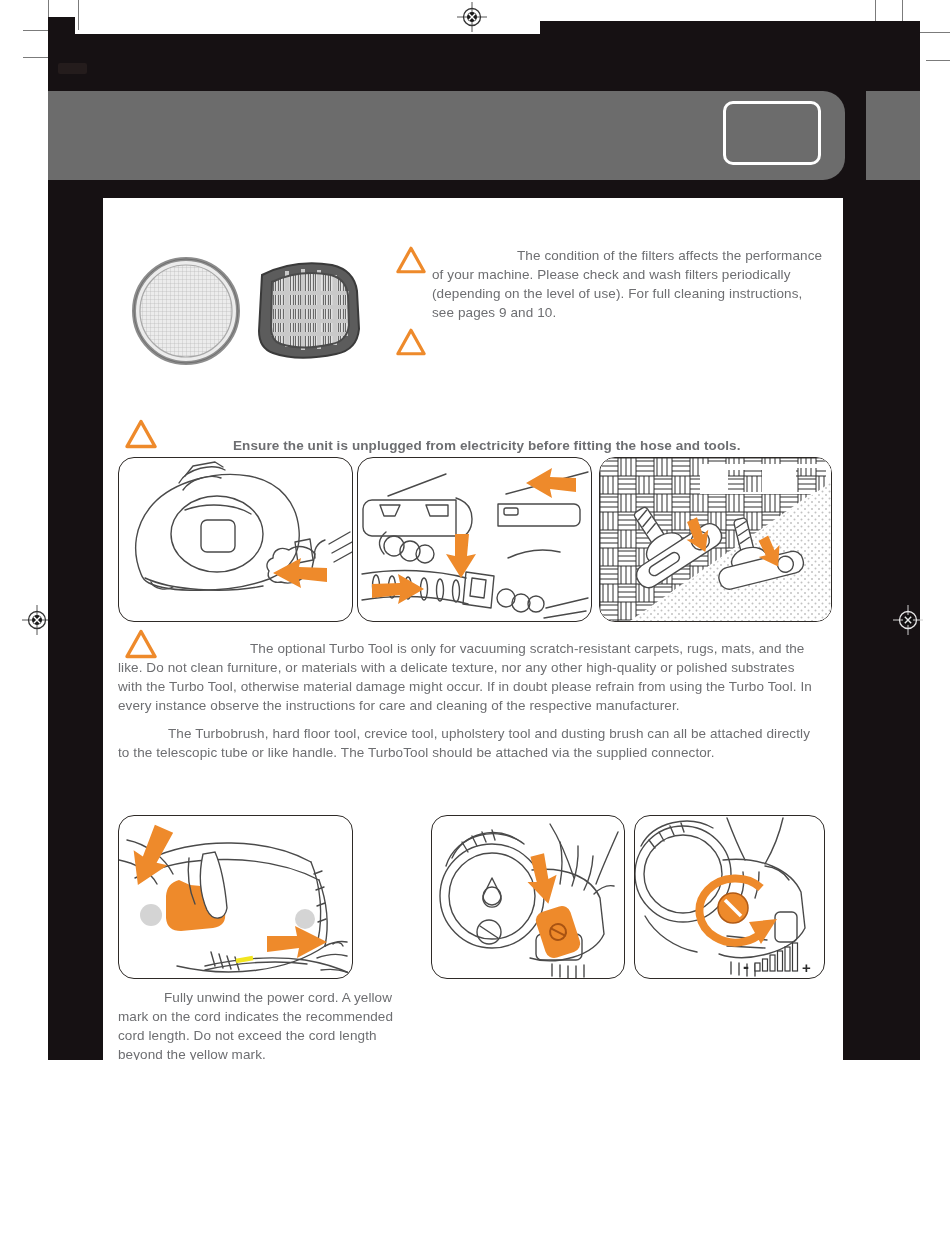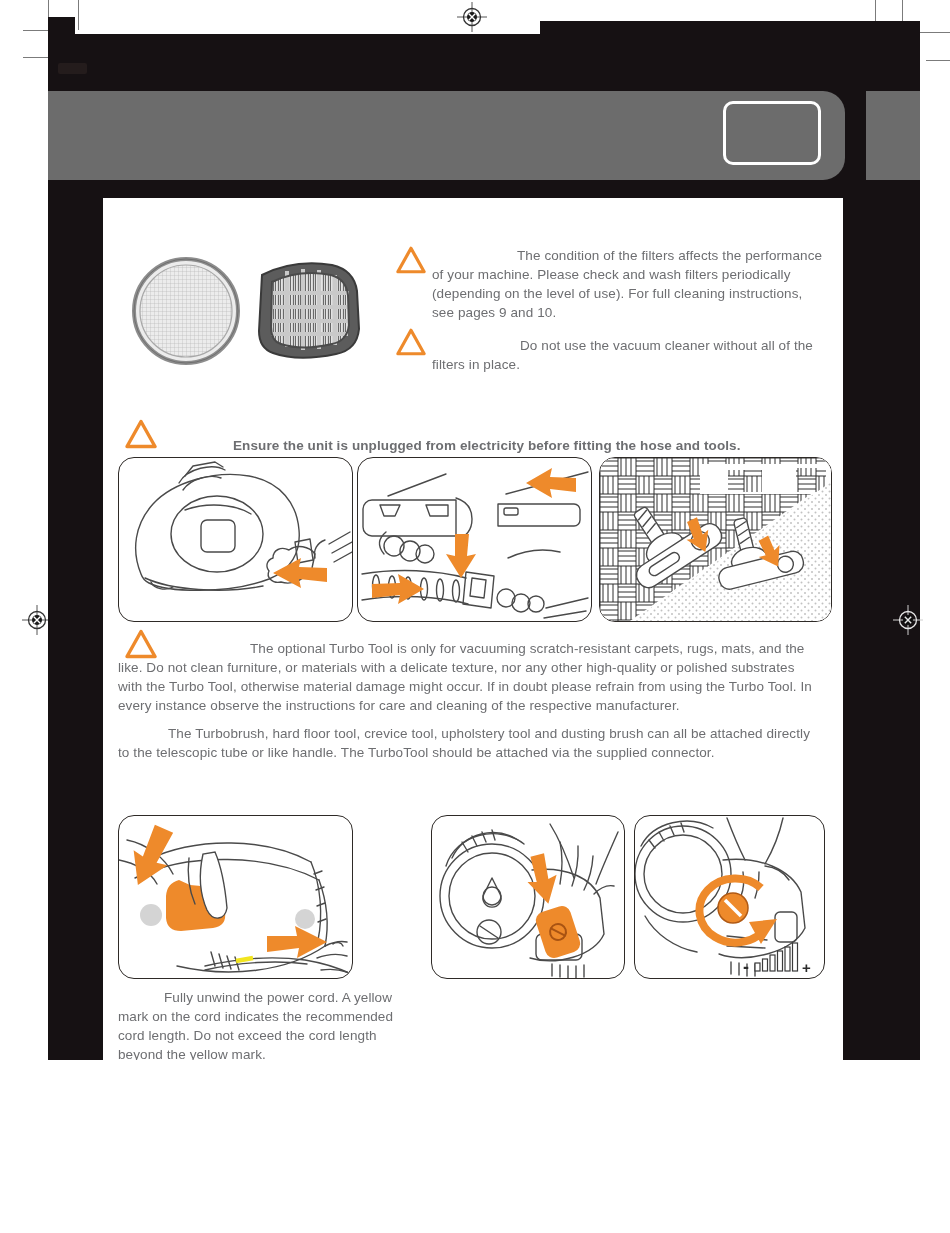--- a/index.html
+++ b/index.html
@@ -107,21 +107,20 @@
   </svg>
 
   <svg class="tri" viewBox="0 0 32 29" style="left:396px;top:246px;width:30px;height:28px;">
     <polygon points="16,2 30,27 2,27" fill="none" stroke="#EE8A2B" stroke-width="3.4" stroke-linejoin="round"></polygon>
   </svg>
   <div class="txt" style="left:432px;top:246px;width:395px;text-indent:85px;">The condition of the filters affects the performance of your machine. Please check and wash filters periodically (depending on the level of use). For full cleaning instructions, see pages 9 and 10.</div>
 
   <svg class="tri" viewBox="0 0 32 29" style="left:396px;top:328px;width:30px;height:28px;">
     <polygon points="16,2 30,27 2,27" fill="none" stroke="#EE8A2B" stroke-width="3.4" stroke-linejoin="round"></polygon>
   </svg>
-  <div class="txt" style="left:432px;top:336px;width:395px;text-indent:88px;">Do not use the vacuum cleaner without all of the filters in place.</div>
 
   <svg class="tri" viewBox="0 0 32 29" style="left:125px;top:419px;width:32px;height:30px;">
     <polygon points="16,2 30,27 2,27" fill="none" stroke="#EE8A2B" stroke-width="3.4" stroke-linejoin="round"></polygon>
   </svg>
   <div class="txt" style="left:176px;top:436px;width:660px;text-indent:57px;font-weight:bold;">Ensure the unit is unplugged from electricity before fitting the hose and tools.</div>
 
   <div class="panel" style="left:118px;top:457px;width:233px;height:163px;">
     <svg class="fig" viewBox="0 0 233 163" aria-label="attach hose connector to cleaner body">
       <g stroke="#4a4a4a" stroke-width="1.4" fill="none" stroke-linecap="round" stroke-linejoin="round">
         <path d="M22,116 C12,92 16,66 34,46 C54,24 96,12 130,18 C162,24 178,46 180,72 C182,94 172,112 150,121 C108,137 48,134 30,125 C24,122 23,119 22,116 Z"></path>

